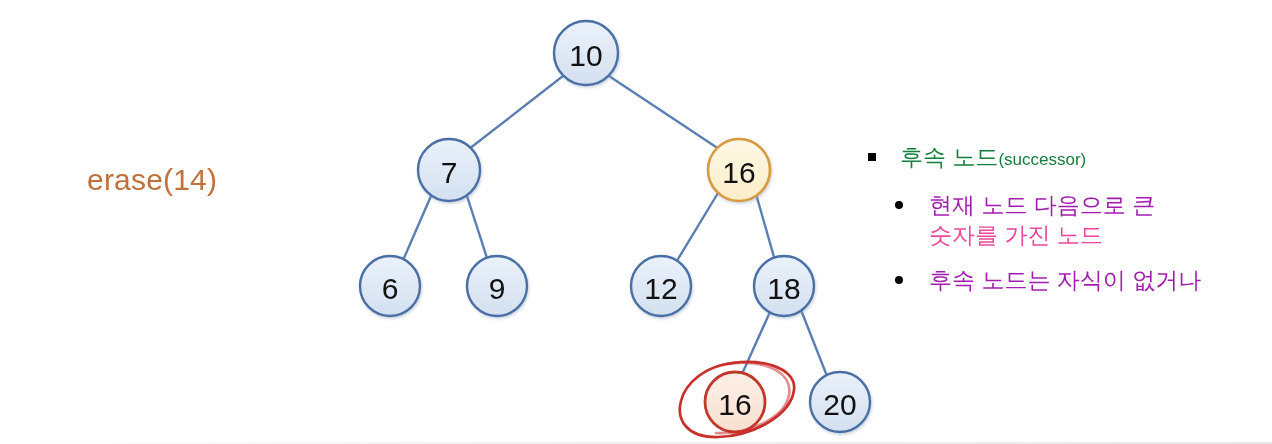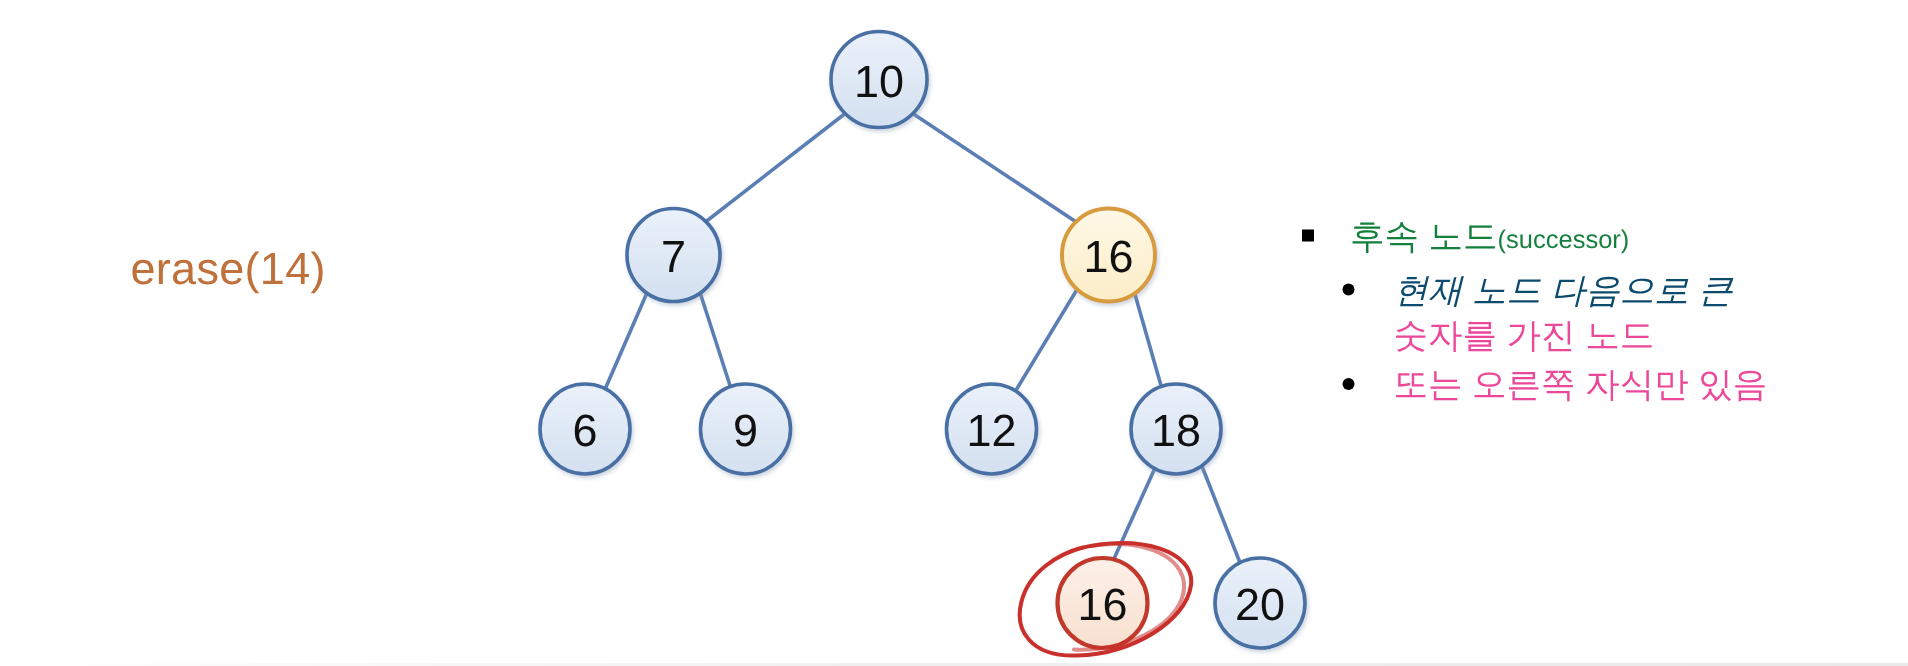--- a/index.html
+++ b/index.html
@@ -75,24 +75,23 @@
     background: #000000;
   }
   .note-l1 .paren {
     font-size: 17px;
   }
   .note-l2 {
     position: relative;
     padding-left: 63px;
     font-size: 23px;
     line-height: 30px;
-    color: #0c4a6e;
-    white-space: nowrap;
-    margin-top: 3px;
-    font-style: italic;
+    color: #a21caf;
+    white-space: nowrap;
+    margin-top: 15px;
   }
   .note-l2 .bullet-dot {
     position: absolute;
     left: 29px;
     top: 11px;
     width: 8px;
     height: 8px;
     border-radius: 50%;
     background: #000000;
   }
@@ -216,19 +215,19 @@
     </div>
 
     <div class="note-l2">
       <span class="bullet-dot"></span>
       <span>현재 노드 다음으로 큰</span>
     </div>
     <div class="note-l2-cont">숫자를 가진 노드</div>
 
     <div class="note-l2">
       <span class="bullet-dot"></span>
+      <span>후속 노드는 자식이 없거나</span>
     </div>
-    <div class="note-l2-cont">또는 오른쪽 자식만 있음</div>
 
   </div>
 
   <div id="slide-bottom-edge"></div>
 </div>
 
 </body></html>

